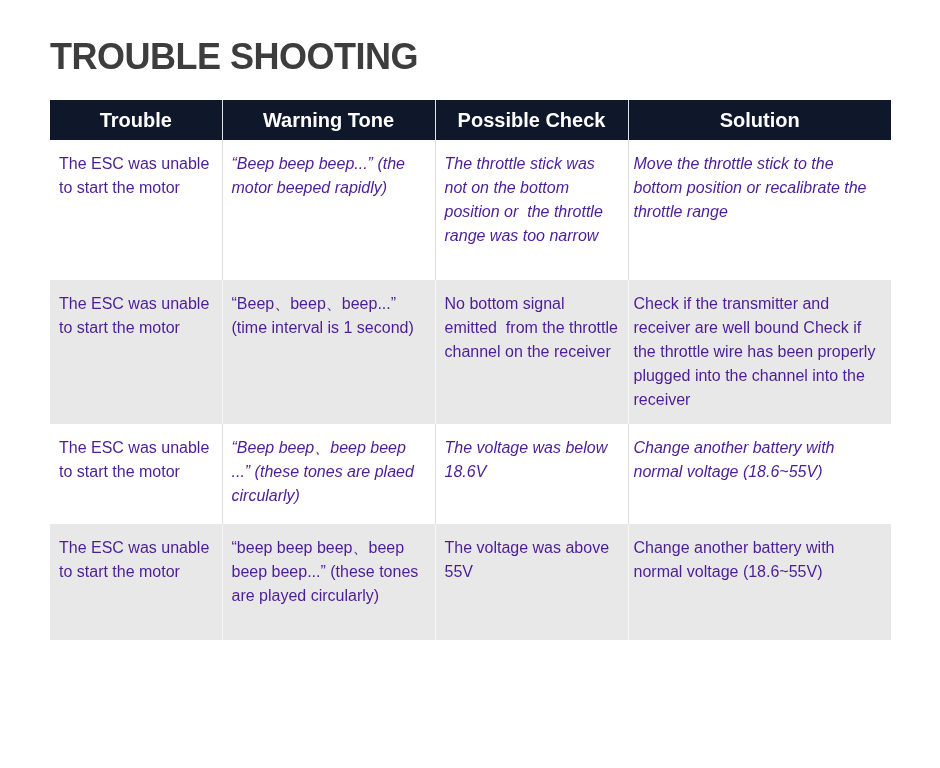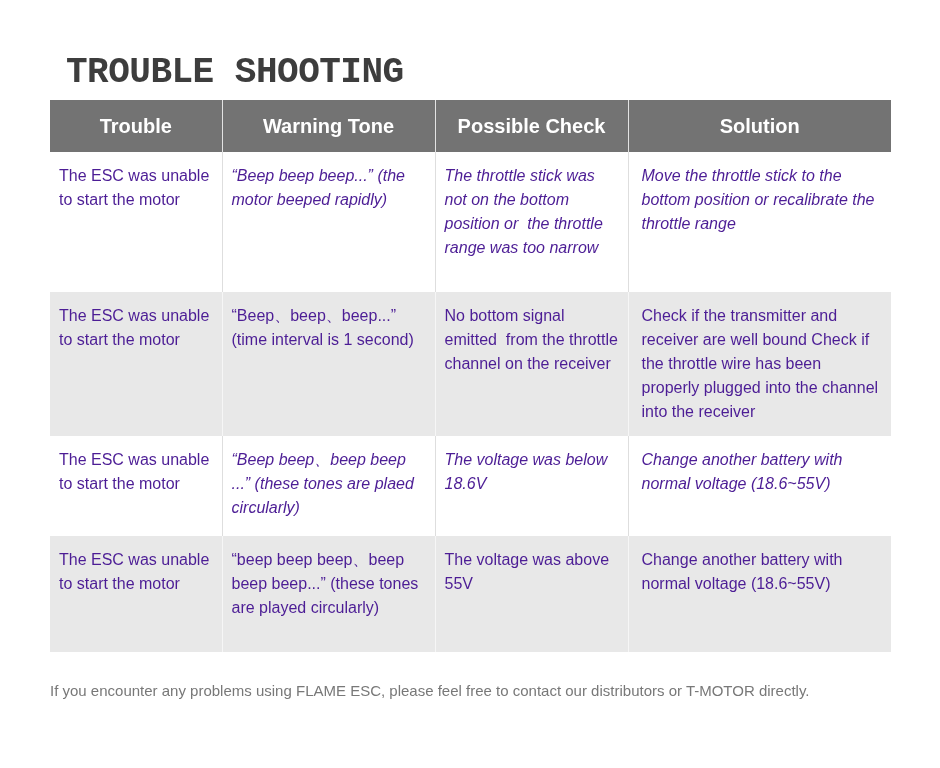--- a/index.html
+++ b/index.html
@@ -11,58 +11,57 @@
   }
   .page {
     position: relative;
     width: 940px; height: 768px;
     background: #ffffff;
     overflow: hidden;
   }
   .page-title {
     position: absolute;
     left: 50px; top: 36px;
-    margin: 16px;
+    margin: 0;
     font-size: 36px;
     font-weight: 600;
     letter-spacing: -0.5px;
     color: #3d3d3d;
-    font-family: Liberation Mono, monospace;
   }
   table.ts-table {
     position: absolute;
     left: 50px; top: 100px;
     width: 841px;
     border-collapse: collapse;
     table-layout: fixed;
   }
   .ts-table col.c1 { width: 172px; }
   .ts-table col.c2 { width: 213px; }
   .ts-table col.c3 { width: 193px; }
   .ts-table col.c4 { width: 263px; }
   .ts-table thead th {
-    height: 52px;
-    background: #737373;
+    height: 40px;
+    background: #0f172a;
     color: #ffffff;
     font-size: 20px;
     font-weight: 600;
     text-align: center;
     vertical-align: middle;
     padding: 0 4px;
   }
   .ts-table thead th + th { border-left: 1px solid #e3e3e3; }
   .ts-table tbody td {
     vertical-align: top;
     padding: 12px 8px 8px 9px;
     font-size: 16px;
     line-height: 24px;
     color: #4c1d95;
     white-space: pre-wrap;
   }
-  .ts-table tbody td.sol { padding-left: 13px; }
+  .ts-table tbody td.sol { padding-left: 5px; }
   .ts-table tbody tr.row-white { background: #ffffff; }
   .ts-table tbody tr.row-gray  { background: #e8e8e8; }
   .ts-table tbody tr.row-white td + td { border-left: 1px solid #dedede; font-style: italic; }
   .ts-table tbody tr.row-gray  td + td { border-left: 1px solid #f6f6f6; }
   .ts-table tbody tr.r1 td { height: 140px; }
   .ts-table tbody tr.r2 td { height: 144px; }
   .ts-table tbody tr.r3 td { height: 100px; }
   .ts-table tbody tr.r4 td { height: 116px; }
   .footer-note {
     position: absolute;
@@ -117,15 +116,14 @@
       </tr>
       <tr class="row-gray r4">
         <td>The ESC was unable to start the motor</td>
         <td>“beep beep beep、beep beep beep...” (these tones are played circularly)</td>
         <td>The voltage was above 55V</td>
         <td class="sol">Change another battery with normal voltage (18.6~55V)</td>
       </tr>
     </tbody>
   </table>
 
-  <p class="footer-note">If you encounter any problems using FLAME ESC, please feel free to contact our distributors or T-MOTOR directly.</p>
 
 </div>
 
 </body></html>

